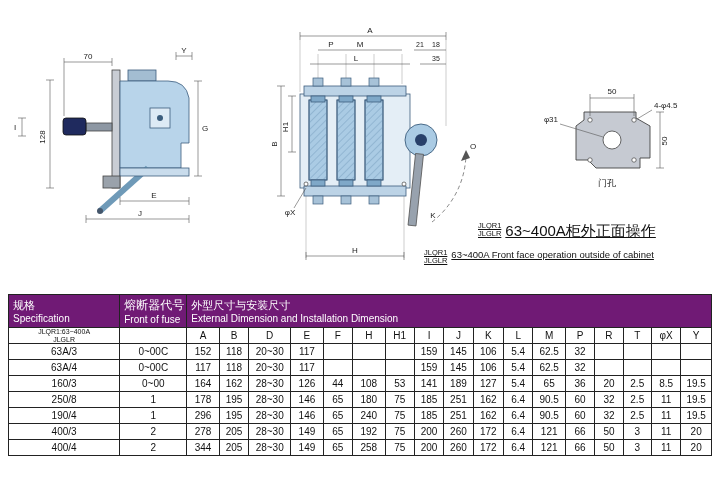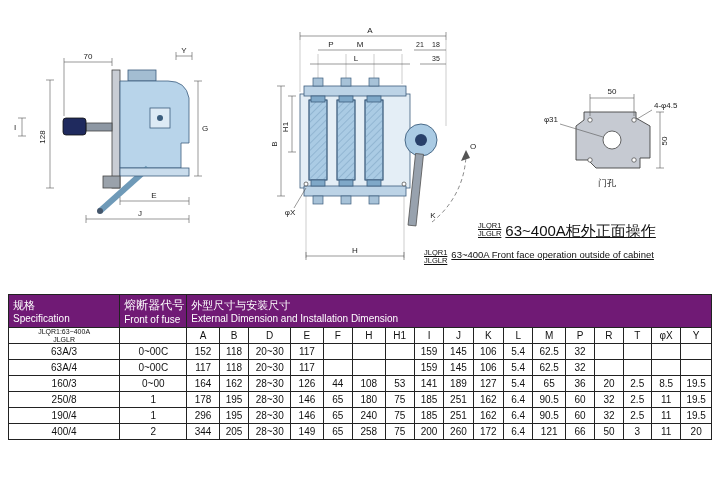--- a/index.html
+++ b/index.html
@@ -374,20 +374,41 @@
         <td>162</td>
         <td>6.4</td>
         <td>90.5</td>
         <td>60</td>
         <td>32</td>
         <td>2.5</td>
         <td>11</td>
         <td>19.5</td>
       </tr>
       <tr>
+        <td class="spec-col">400/3</td>
+        <td>2</td>
+        <td>278</td>
+        <td>205</td>
+        <td>28~30</td>
+        <td>149</td>
+        <td>65</td>
+        <td>192</td>
+        <td>75</td>
+        <td>200</td>
+        <td>260</td>
+        <td>172</td>
+        <td>6.4</td>
+        <td>121</td>
+        <td>66</td>
+        <td>50</td>
+        <td>3</td>
+        <td>11</td>
+        <td>20</td>
+      </tr>
+      <tr>
         <td class="spec-col">400/4</td>
         <td>2</td>
         <td>344</td>
         <td>205</td>
         <td>28~30</td>
         <td>149</td>
         <td>65</td>
         <td>258</td>
         <td>75</td>
         <td>200</td>

